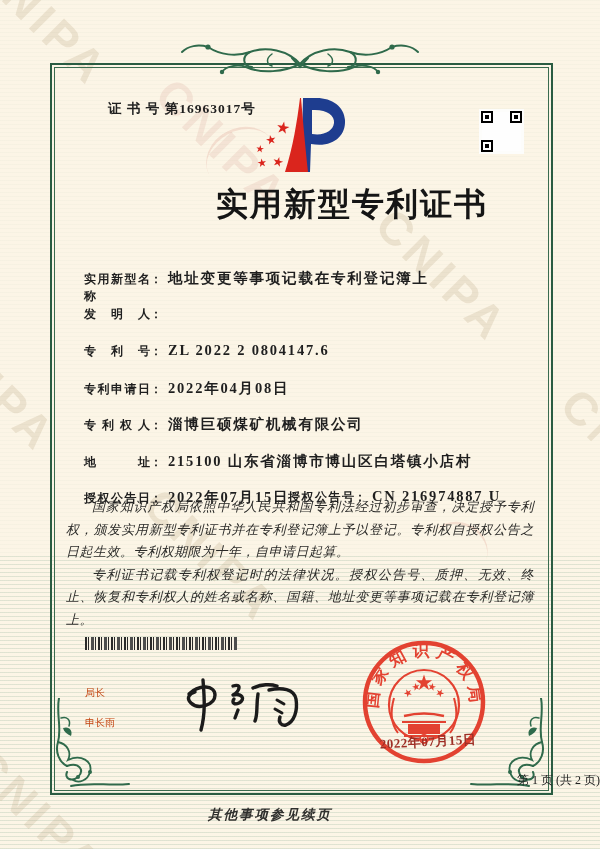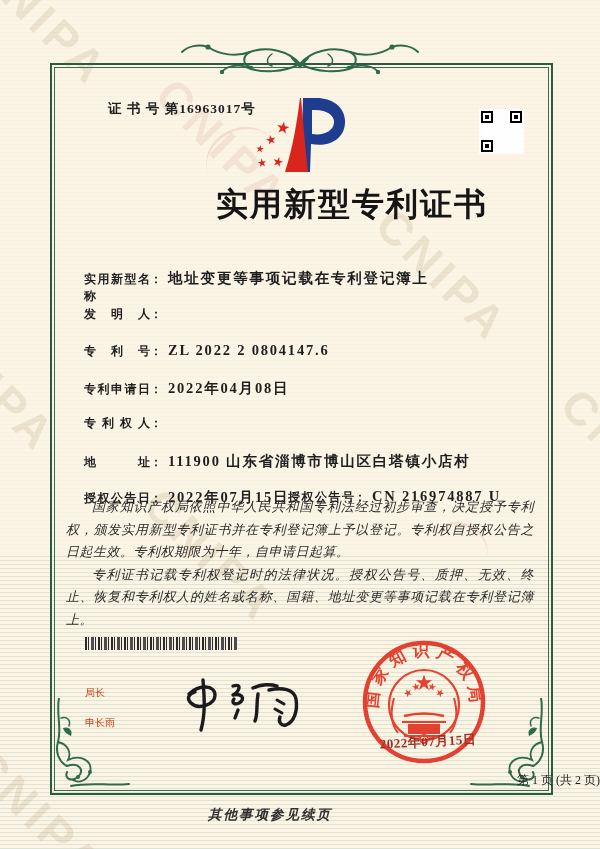--- a/index.html
+++ b/index.html
@@ -202,25 +202,26 @@
       <span class="fvalue">ZL 2022 2 0804147.6</span>
     </div>
     <div class="frow">
       <span class="flabel">专利申请日</span>
         <span class="fcolon">：</span>
       <span class="fvalue">2022年04月08日</span>
     </div>
     <div class="frow">
       <span class="flabel">专利权人</span>
         <span class="fcolon">：</span>
+      <span class="fvalue">淄博巨硕煤矿机械有限公司</span>
     </div>
     <div class="frow">
       <span class="flabel">地址</span>
         <span class="fcolon">：</span>
-      <span class="fvalue">111900 山东省淄博市博山区白塔镇小店村</span>
+      <span class="fvalue">215100 山东省淄博市博山区白塔镇小店村</span>
     </div>
     <div class="frow">
       <span class="flabel">授权公告日</span>
         <span class="fcolon">：</span>
       <span class="fvalue">2022年07月15日</span>
       <span class="fpair2">
         <span class="flabel">授权公告号</span>
           <span class="fcolon">：</span>
         <span class="fvalue">CN 216974887 U</span>
       </span>

